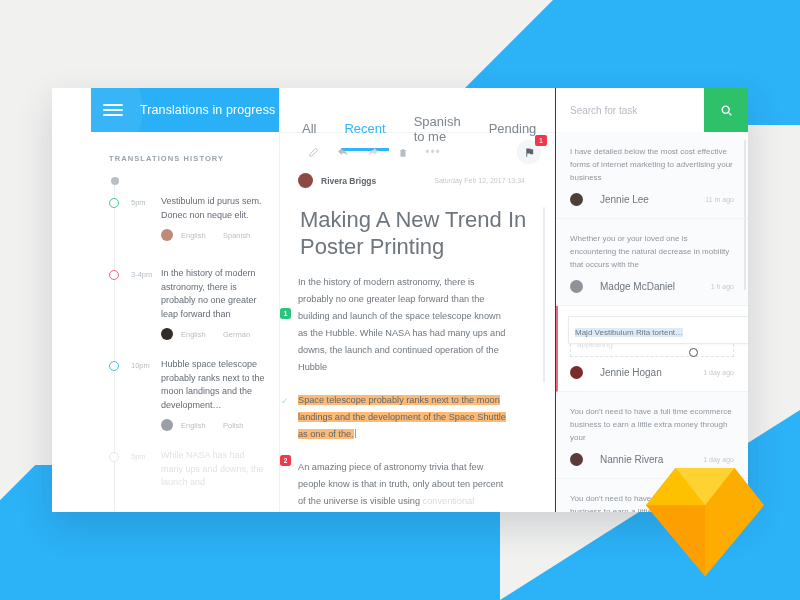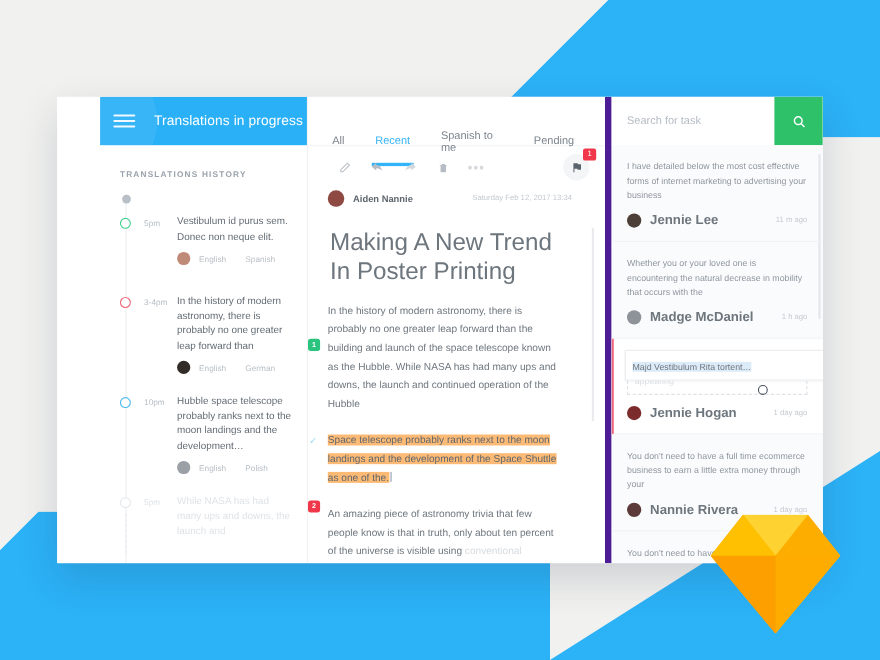--- a/index.html
+++ b/index.html
@@ -221,21 +221,21 @@
   .tabs {
     height: 44px;
     flex: 0 0 44px;
     display: flex;
     align-items: center;
     padding-left: 22px;
     background: #fff;
     border-bottom: 1px solid #f2f3f5;
   }
   .tab {
-    font-size: 10px;
+    font-size: 13px;
     color: #7d858e;
     margin-right: 28px;
     position: relative;
     height: 44px;
     display: flex;
     align-items: center;
     cursor: pointer;
     margin-top: 37px;
   }
   .tab.active { color: #33b4f8; }
@@ -390,21 +390,21 @@
     cursor: pointer;
   }
 
   
   .right-col {
     width: 192px;
     flex: 0 0 192px;
     background: #fafbfc;
     display: flex;
     flex-direction: column;
-    border-left: 6px solid #4c1d95;
+    border-left: 1px solid #4c1d95;
     position: relative;
   }
   .search-row {
     height: 44px;
     flex: 0 0 44px;
     display: flex;
     background: #fff;
     align-items: stretch;
   }
   .search-input {
@@ -448,24 +448,24 @@
     align-items: center;
     margin-top: 9px;
   }
   .task-av {
     width: 13px; height: 13px;
     border-radius: 50%;
     flex: 0 0 13px;
     background: #6b5b52;
   }
   .task-name {
-    font-size: 12px;
+    font-size: 10px;
     color: #6d757d;
-    font-weight: bold;
-    margin-left: 8px;
+    font-weight: normal;
+    margin-left: 17px;
   }
   .task-time {
     margin-left: auto;
     font-size: 7px;
     color: #c3c9cf;
   }
   .task.active {
     background: #ffffff;
     border-left: 2px solid #f0697a;
     padding-left: 12px;
@@ -647,21 +647,21 @@
         <div class="flag-badge">1</div>
       </div>
     </div>
 
     <div class="doc-scroll">
       <div class="doc-sb"></div>
       <div class="doc-inner">
 
         <div class="author-row">
           <div class="author-av"></div>
-          <div class="author-name">Aiden Nannie</div>
+          <div class="author-name">Rivera Briggs</div>
           <div class="doc-date">Saturday Feb 12, 2017 13:34</div>
         </div>
 
         <div class="doc-title">Making A New Trend In Poster Printing</div>
 
         <div class="para">
           <span class="marker green">1</span>
           <span>In the history of modern astronomy, there is probably no one greater leap forward than the building and launch of the space telescope known as the Hubble. While NASA has had many ups and downs, the launch and continued operation of the Hubble</span>
         </div>
 

